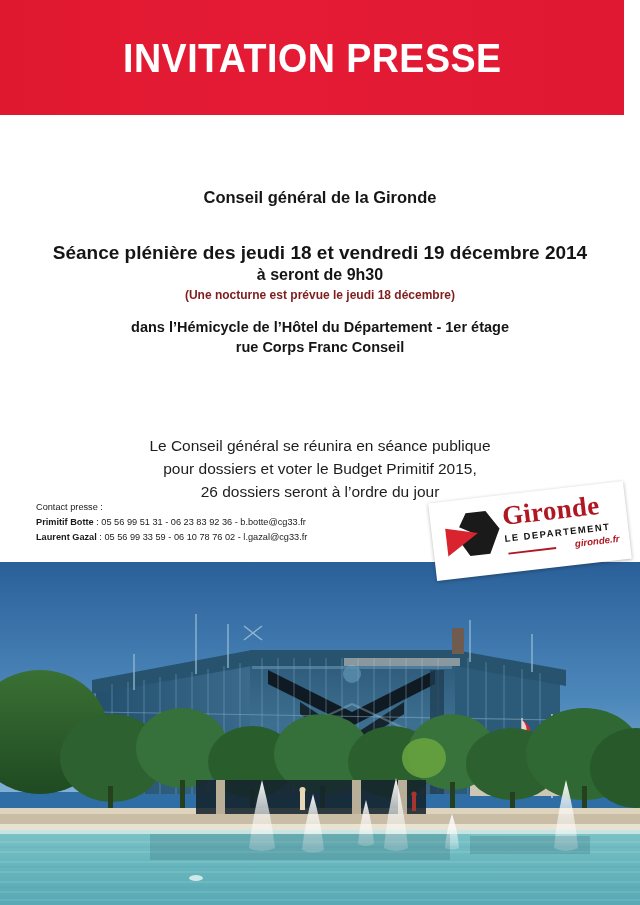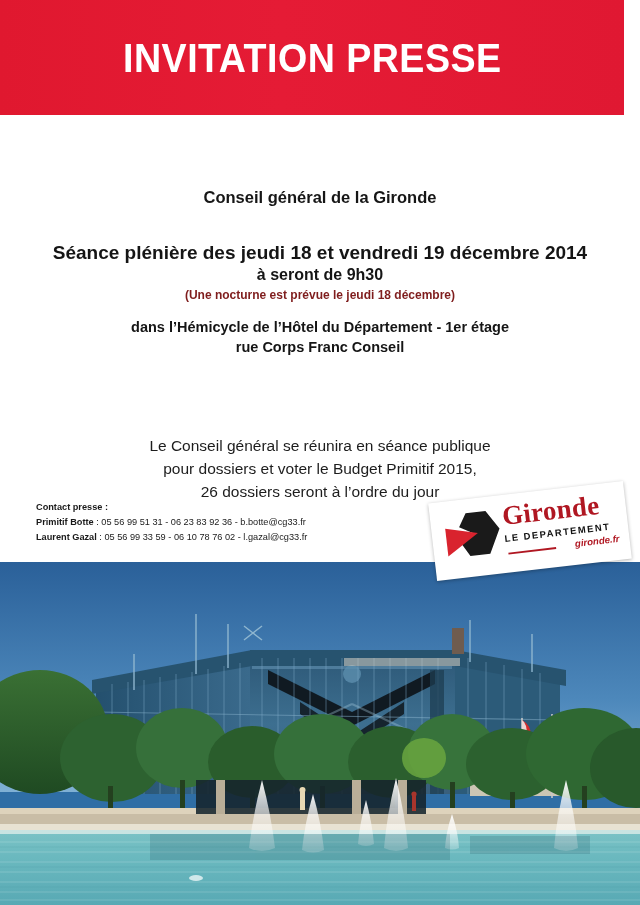--- a/index.html
+++ b/index.html
@@ -112,21 +112,21 @@
   
   .contact {
     position: absolute;
     left: 36px;
     top: 385px;
     font-size: 9.2px;
     color: #1a1a1a;
     line-height: 1.62;
   }
   .contact-heading {
-    font-weight: bold;
+    font-weight: normal;
   }
   .contact-row { white-space: nowrap; }
   .contact-name { font-weight: bold; }
   .contact-detail { font-weight: normal; margin-top: 12px; }
 
   
   .photo {
     position: absolute;
     left: 0;
     top: 562px;

